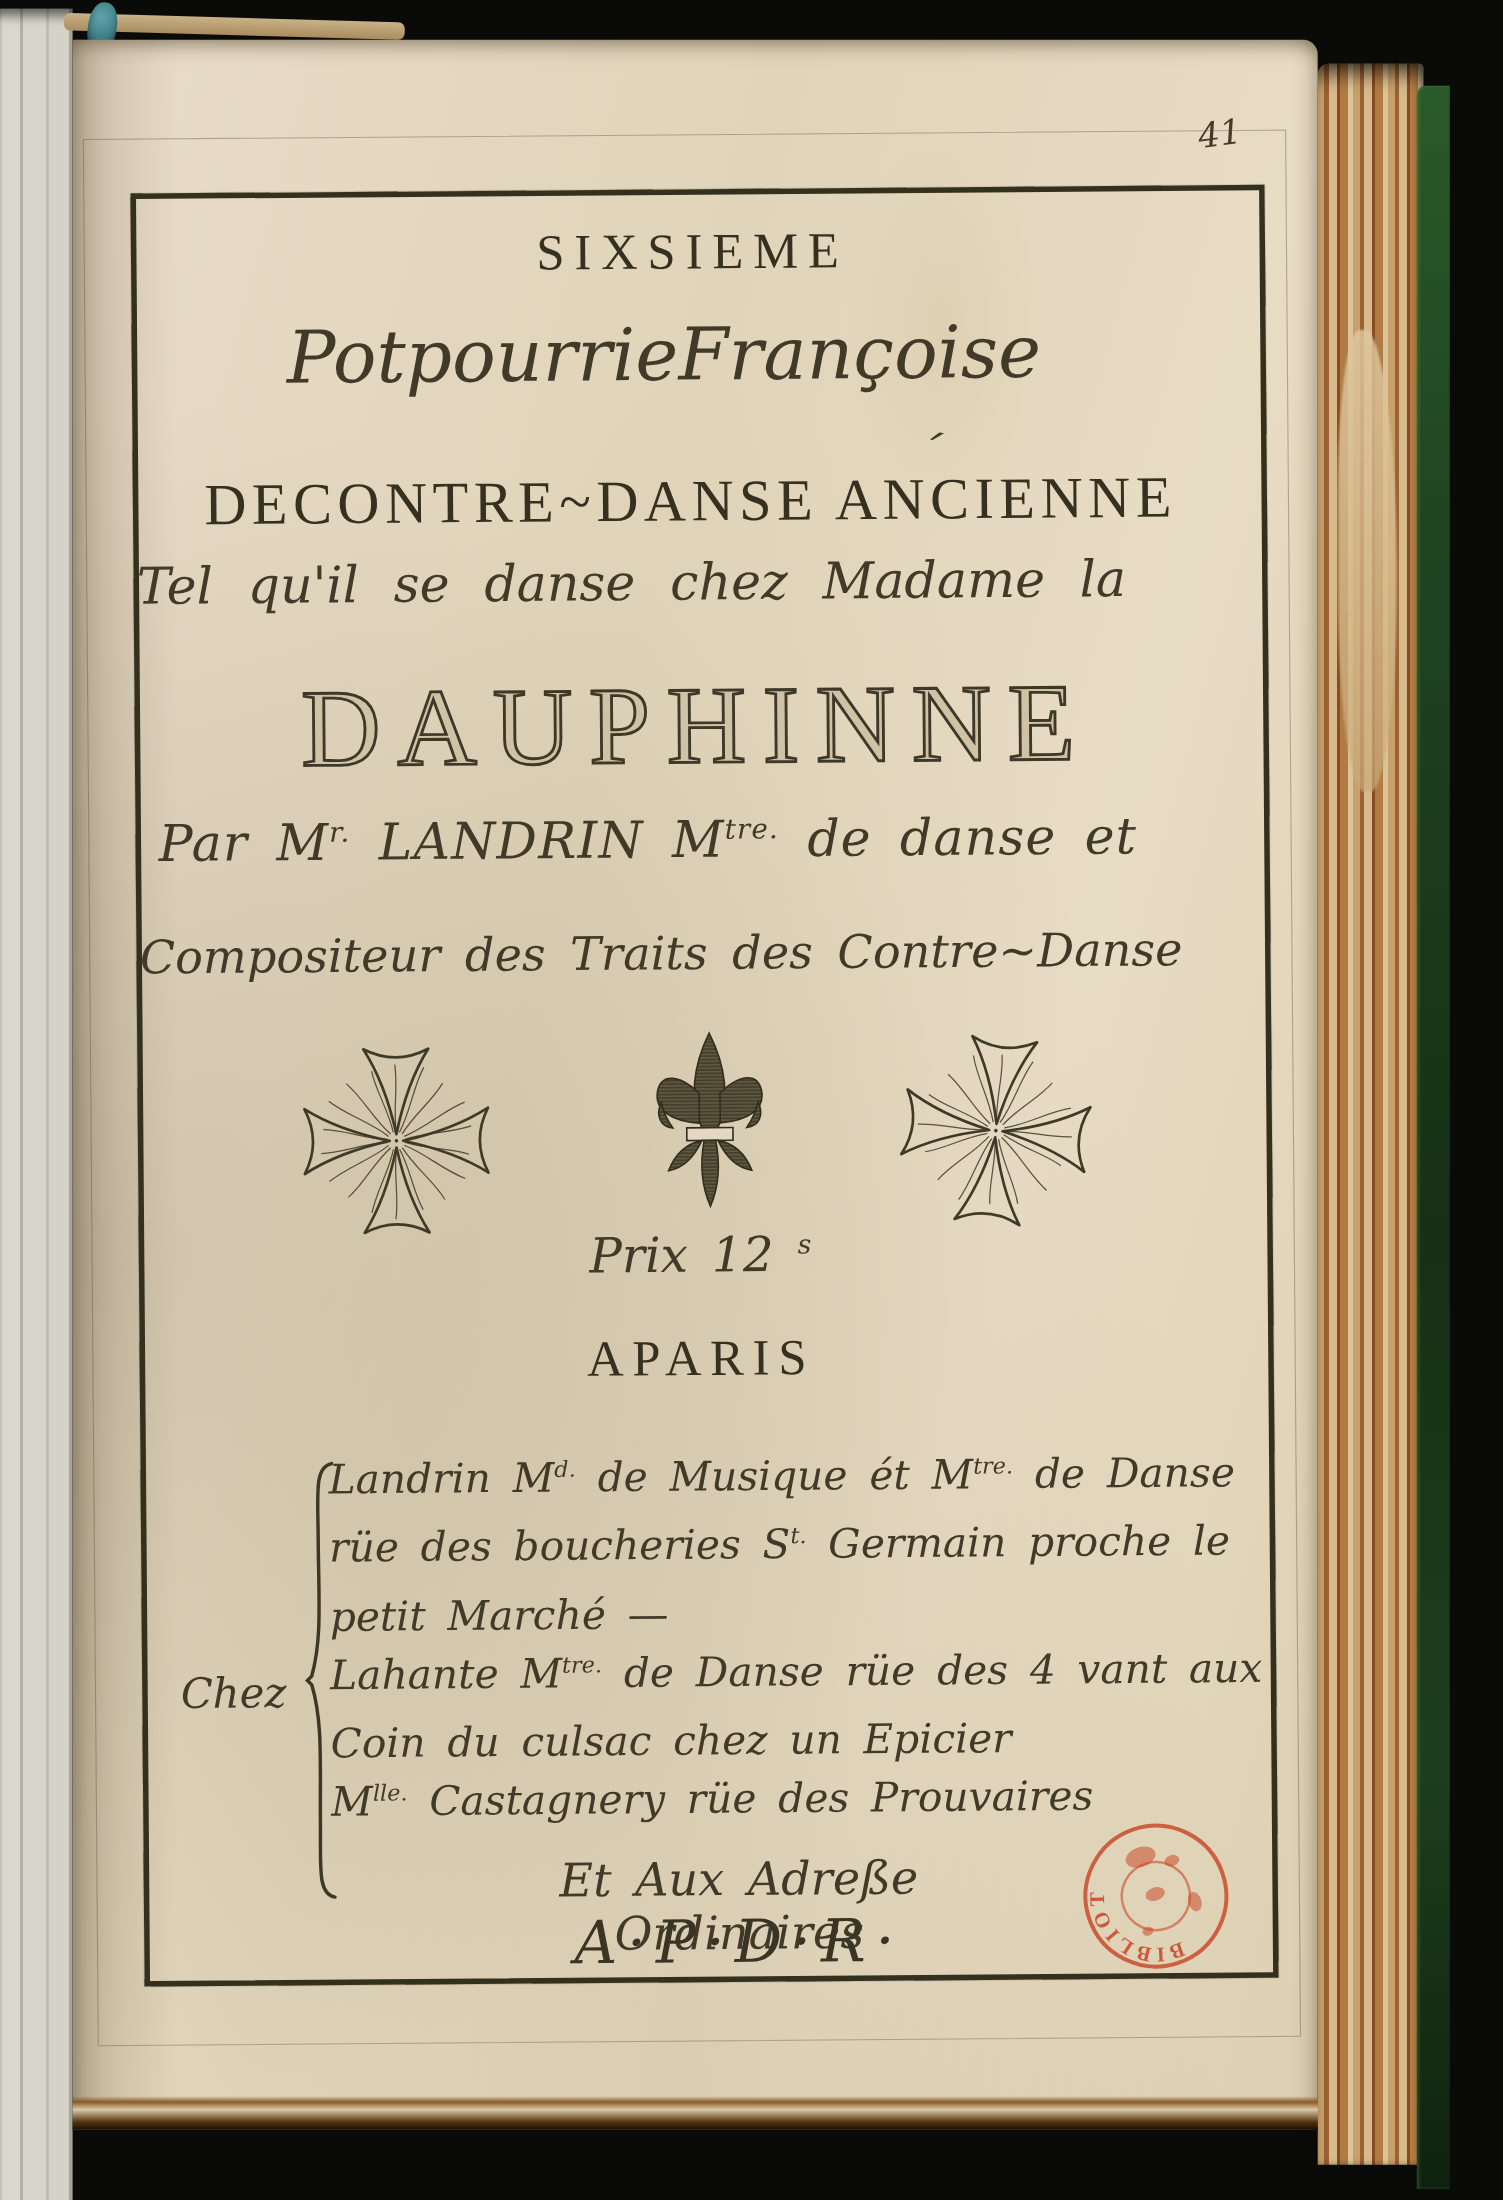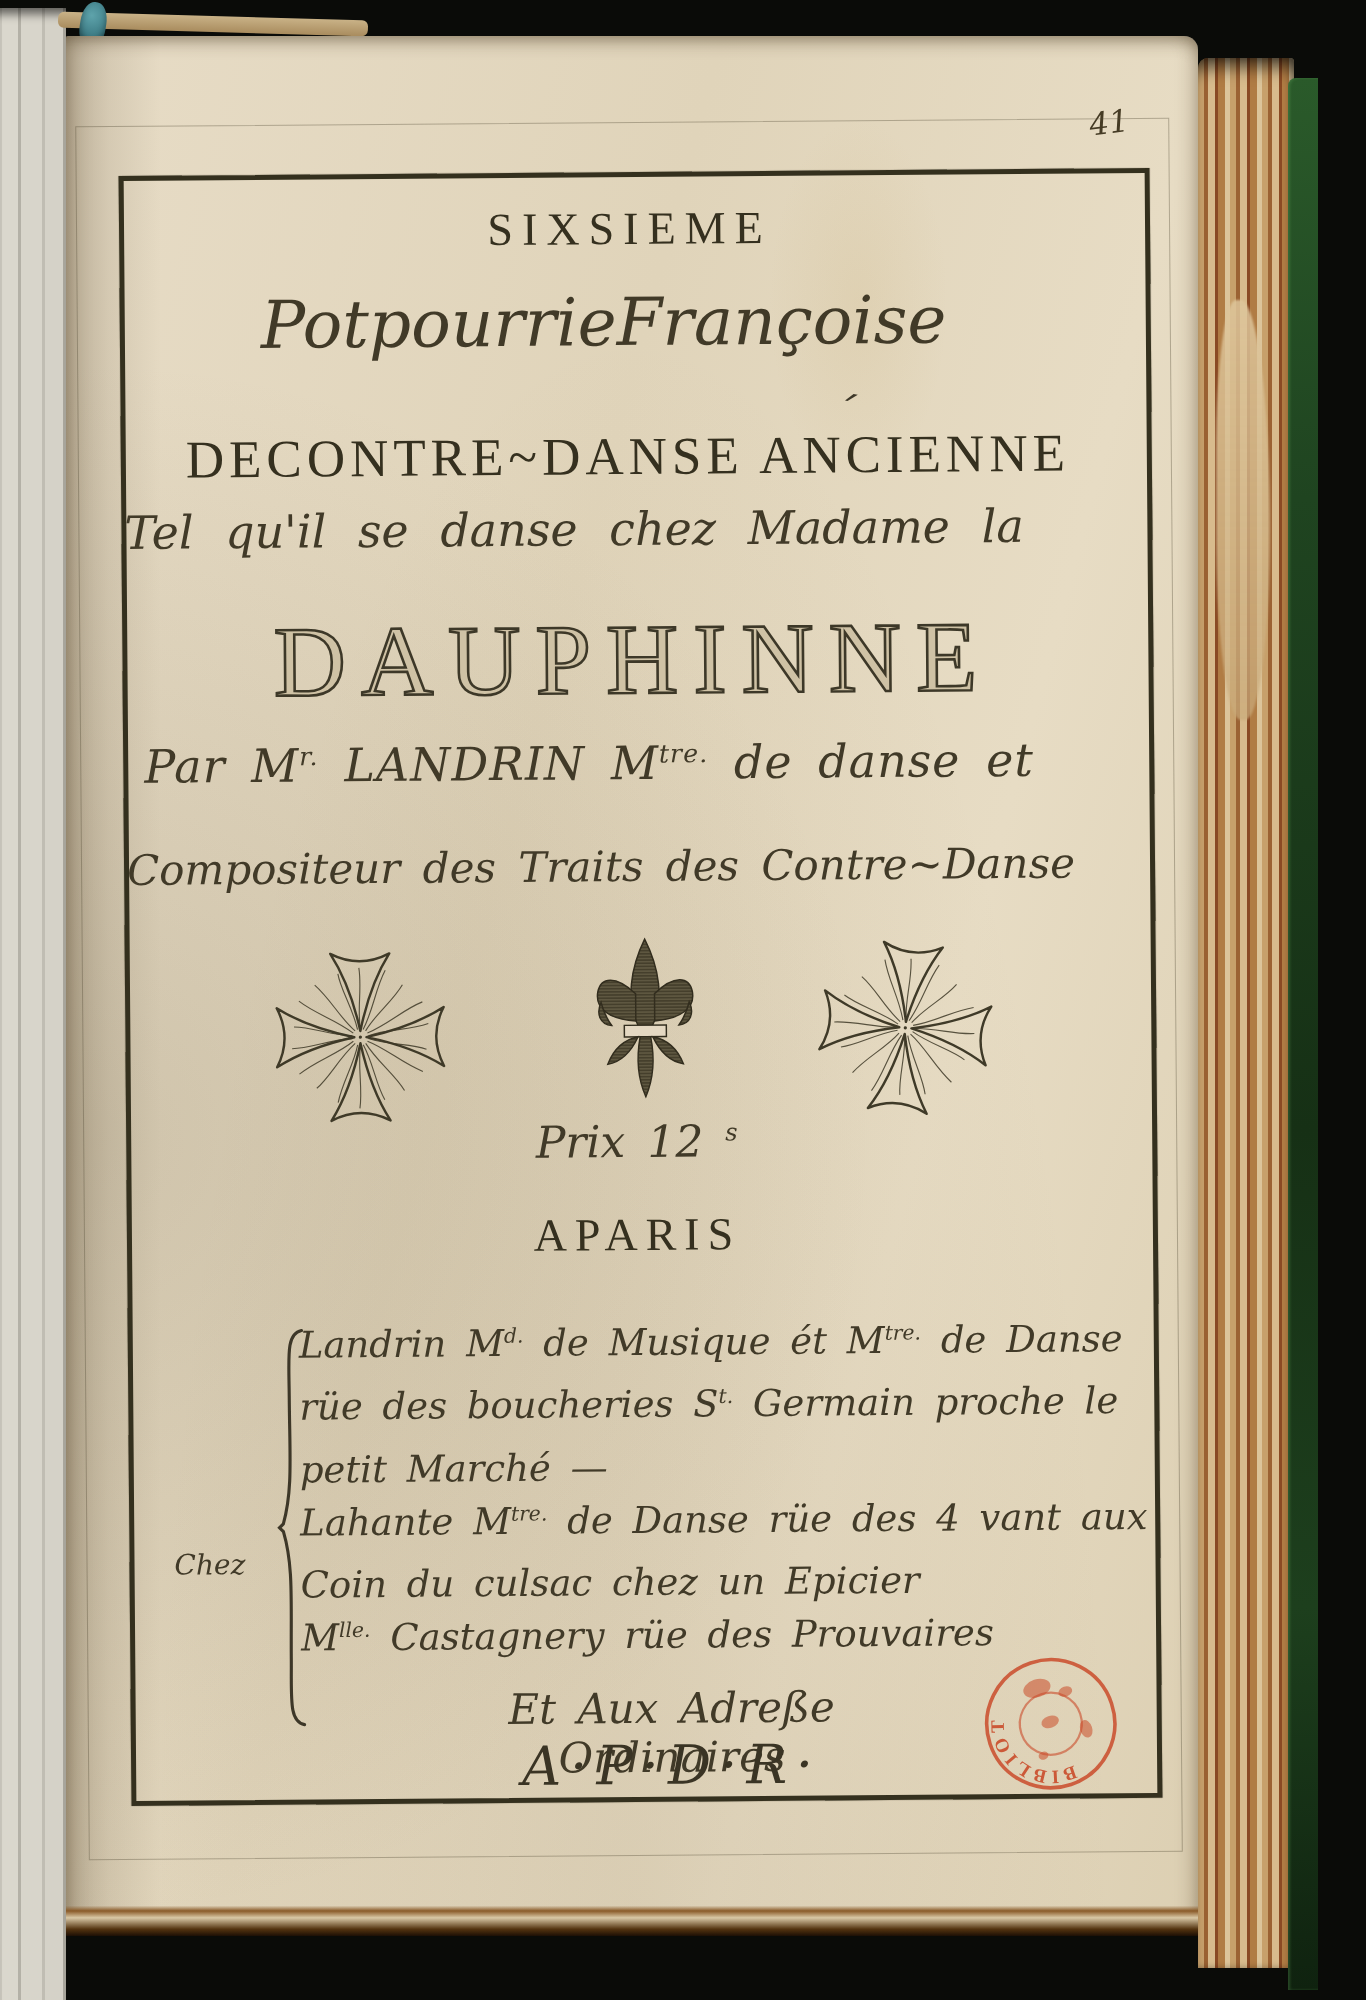--- a/index.html
+++ b/index.html
@@ -102,21 +102,21 @@
     color:#cfc2a5;-webkit-text-stroke:2.6px #3d3828;text-stroke:2.6px #3d3828;
   }
   .t-byline{left:80px;top:700px;font-size:46px;word-spacing:10px;letter-spacing:1px;}
   .t-compositor{left:62px;top:806px;font-size:42px;word-spacing:9px;}
 
   .orn{stroke:#3f3a28;fill:none;}
   .t-prix{left:59px;top:1080px;width:1021px;font-size:44px;word-spacing:8px;}
   .t-aparis{left:59px;top:1172px;width:1021px;font-size:46px;letter-spacing:8px;}
 
   .addr-line{left:230px;font-size:37px;word-spacing:8px;white-space:nowrap;}
-  .t-chez{left:104px;top:1478px;font-size:28px;margin-top:31px;}
+  .t-chez{left:94px;top:1478px;font-size:38px;}
   .t-closing{left:320px;top:1648px;width:560px;text-align:center;font-size:42px;word-spacing:8px;}
   .t-apdr{left:320px;top:1698px;width:560px;text-align:center;font-size:54px;letter-spacing:9px;
           font-family:"DejaVu Serif",serif;font-style:italic;color:#3a3424;}
 
   .stamp{left:907px;top:1619px;width:144px;height:144px;transform:rotate(-18deg);
          mix-blend-mode:multiply;opacity:.92;}
 </style>
 </head>
 <body>
 

